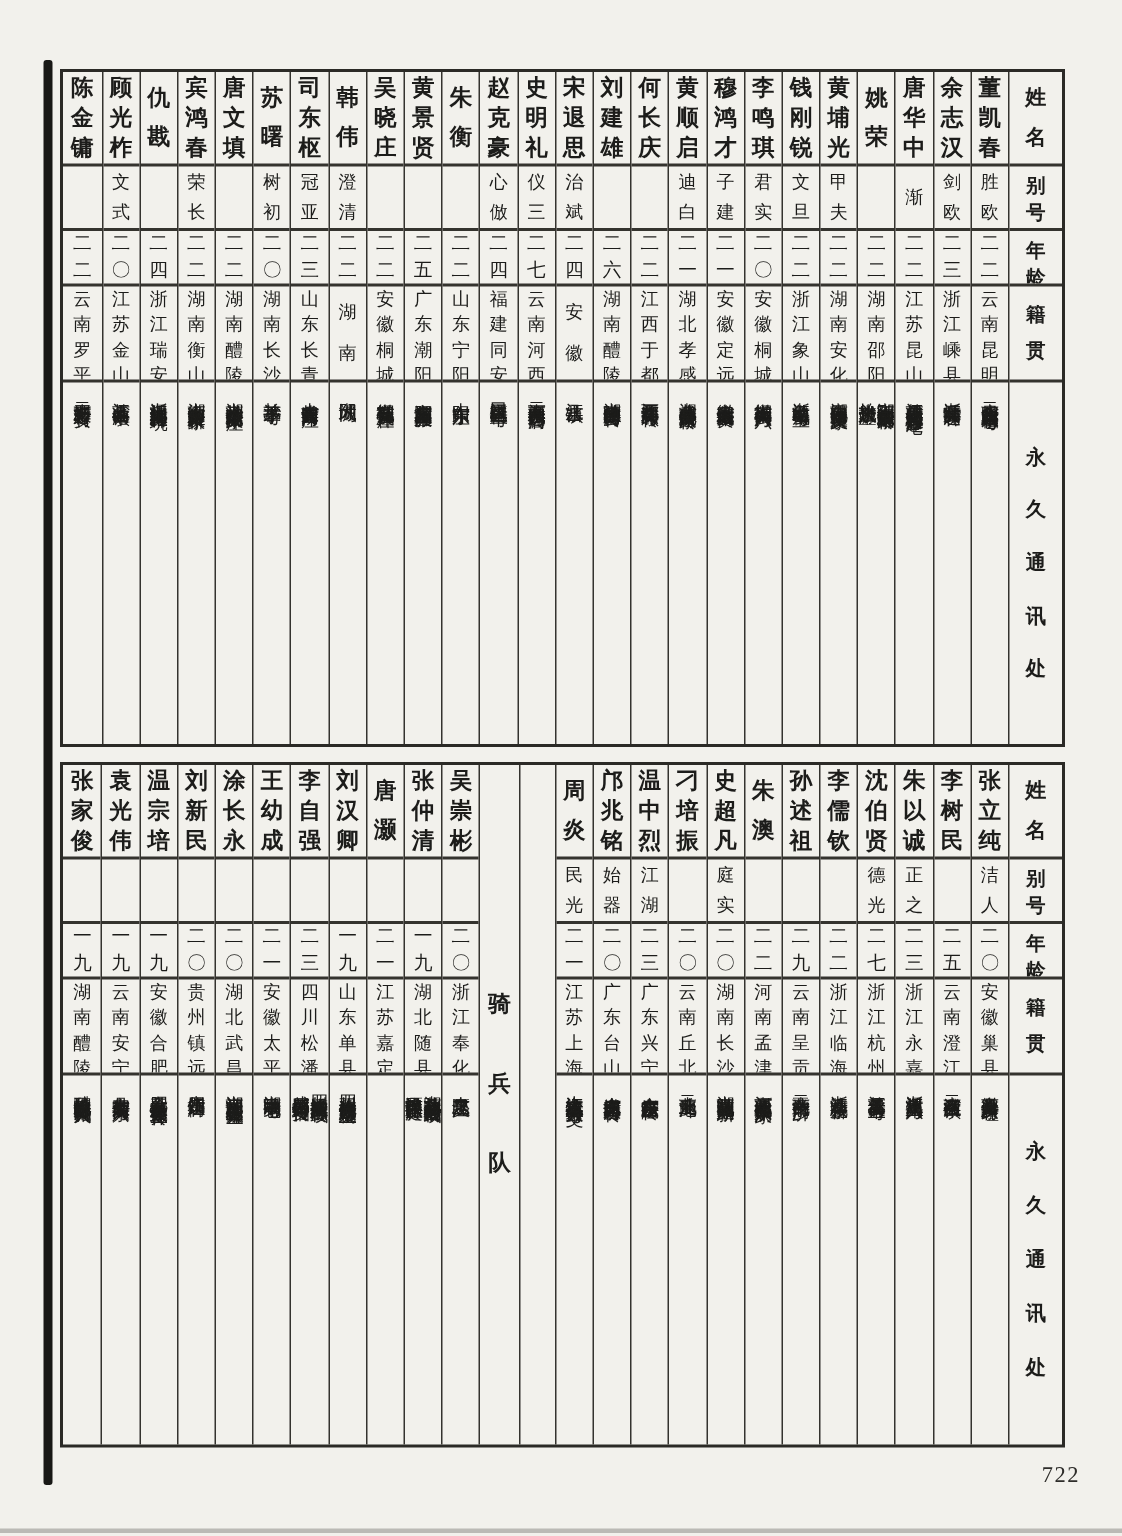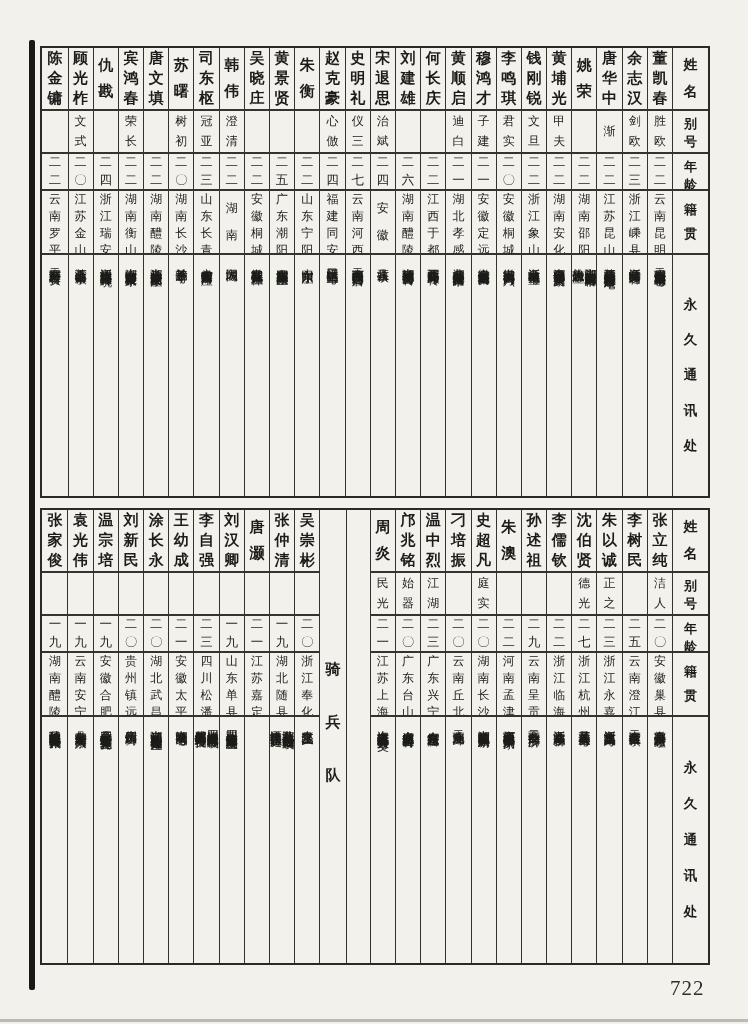--- a/index.html
+++ b/index.html
@@ -72,22 +72,23 @@
     font-size:12px;line-height:1.02;letter-spacing:0.04em;
     white-space:pre-line;max-height:100%;
   }
   .divider-label{
     display:flex;flex-direction:column;justify-content:space-between;align-items:center;
     margin-top:150px;height:125px;
     font-size:15px;font-weight:700;
   }
   .page-number{
     position:absolute;left:670px;top:976px;width:50px;
-    font-size:21px;letter-spacing:1px;color:#2e2d2a;
+    font-size:15px;letter-spacing:1px;color:#2e2d2a;
     font-family:"Liberation Serif","DejaVu Serif",serif;
+    text-align:right;
   }
 </style>
 </head>
 <body>
 
 <div class="page">
   <div class="gutter-bar"></div>
 
   <div class="reg-table t-upper">
   <div class="col header">

